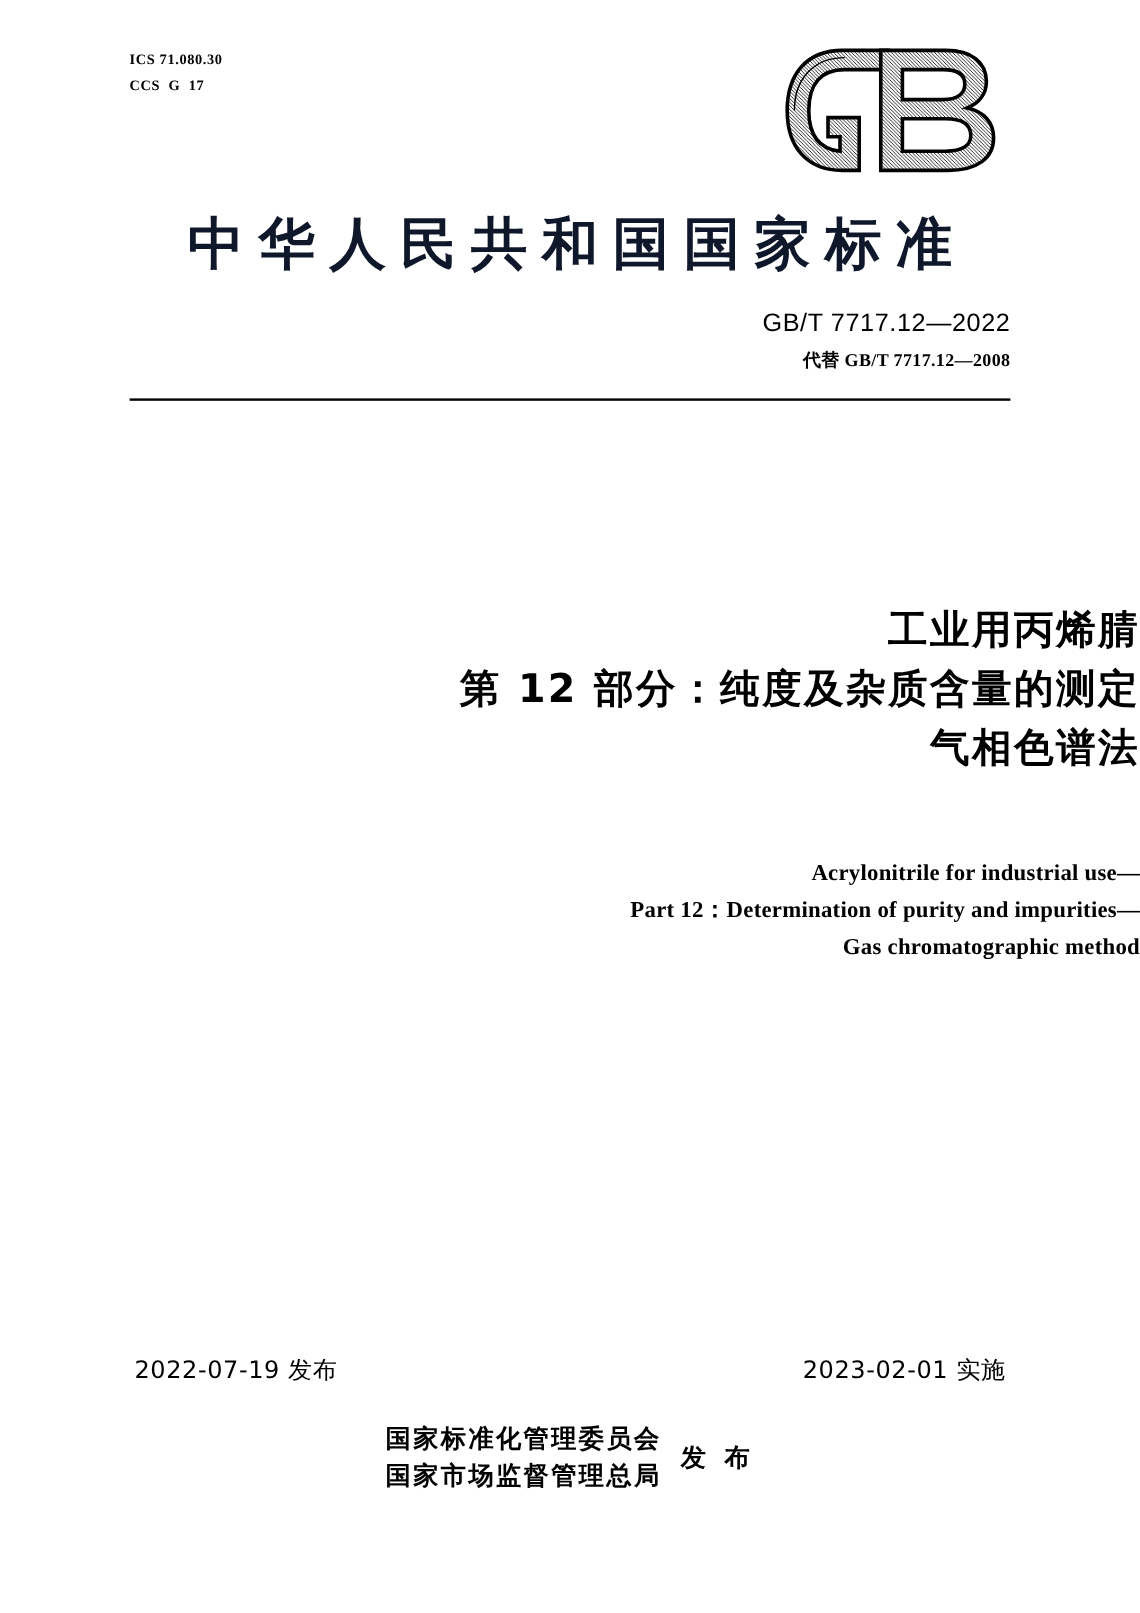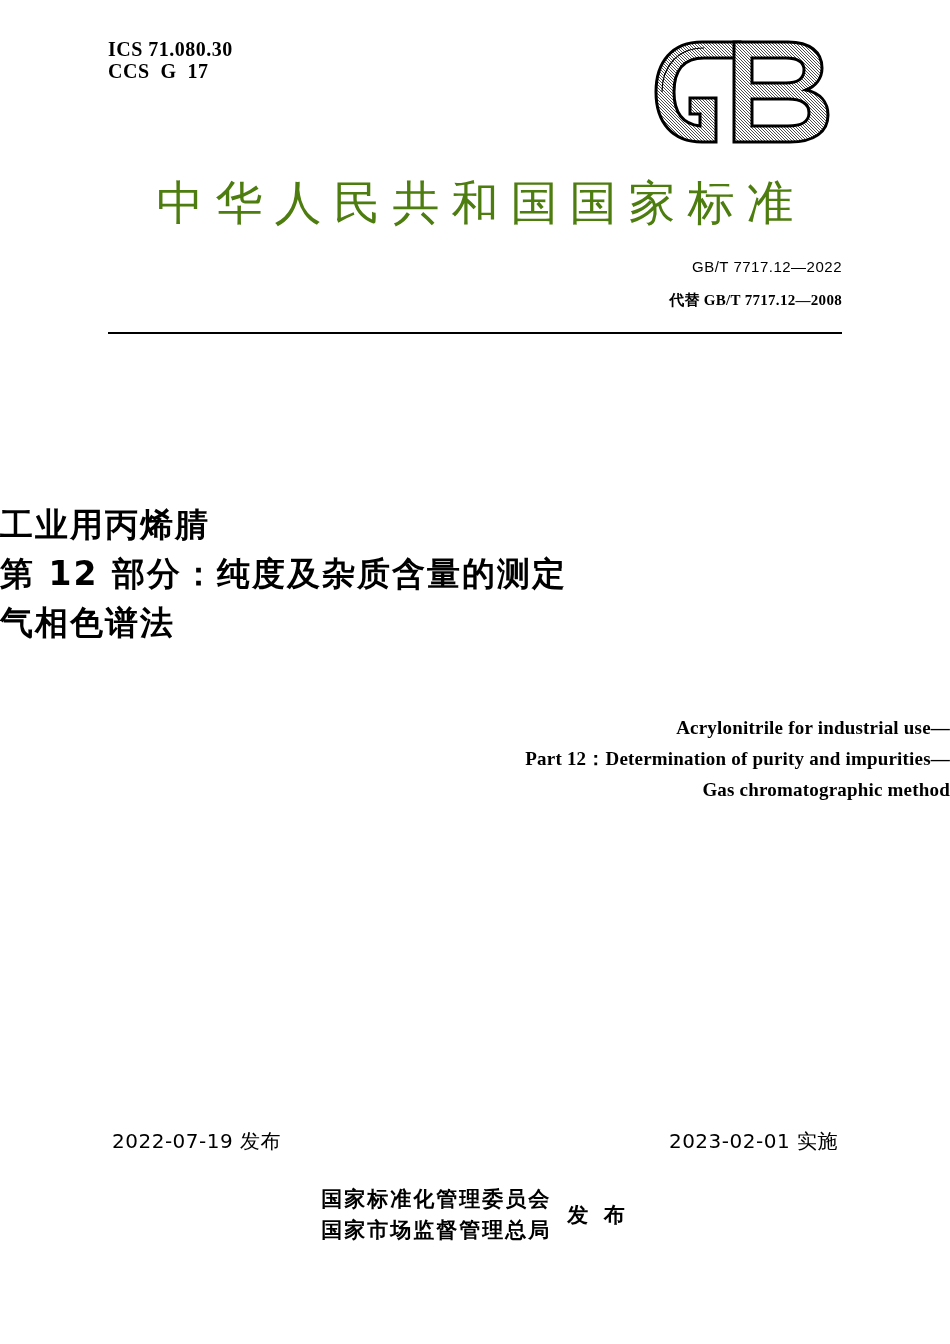--- a/index.html
+++ b/index.html
@@ -20,21 +20,21 @@
     inset: 0;
   }
 
   
   .ics-block {
     position: absolute;
     left: 108px;
     top: 38px;
     font-family: "Liberation Serif", serif;
     font-weight: bold;
-    font-size: 20px;
+    font-size: 12px;
     line-height: 22px;
     letter-spacing: 0.5px;
   }
   .ics-line { white-space: pre; }
 
   
   .gb-logo {
     position: absolute;
     left: 648px;
     top: 36px;
@@ -43,33 +43,33 @@
   }
 
   
   .national-title {
     position: absolute;
     left: 0;
     right: 0;
     top: 172px;
     text-align: center;
     font-family: "DejaVu Sans", sans-serif;
-    font-weight: normal;
+    font-weight: bold;
     font-size: 47px;
     letter-spacing: 12px;
     text-indent: 12px;
-    color: #4d7c0f;
+    color: #0f172a;
   }
 
   .std-no {
     position: absolute;
     right: 108px;
     top: 258px;
     font-family: "Liberation Sans", sans-serif;
-    font-size: 15px;
+    font-size: 21px;
     letter-spacing: 0.5px;
     text-align: left;
   }
   .replaces {
     position: absolute;
     right: 108px;
     top: 291px;
     font-family: "Liberation Serif", serif;
     font-weight: bold;
     font-size: 15px;
@@ -85,21 +85,21 @@
     top: 332px;
     border-top: 2.5px solid #000;
   }
 
   
   .zh-title {
     position: absolute;
     left: 0;
     right: 0;
     top: 500px;
-    text-align: left;
+    text-align: right;
     font-family: "DejaVu Sans", sans-serif;
     font-weight: bold;
     font-size: 33px;
     line-height: 49px;
     letter-spacing: 2px;
   }
   .zh-title div { white-space: pre; }
 
   
   .en-title {

